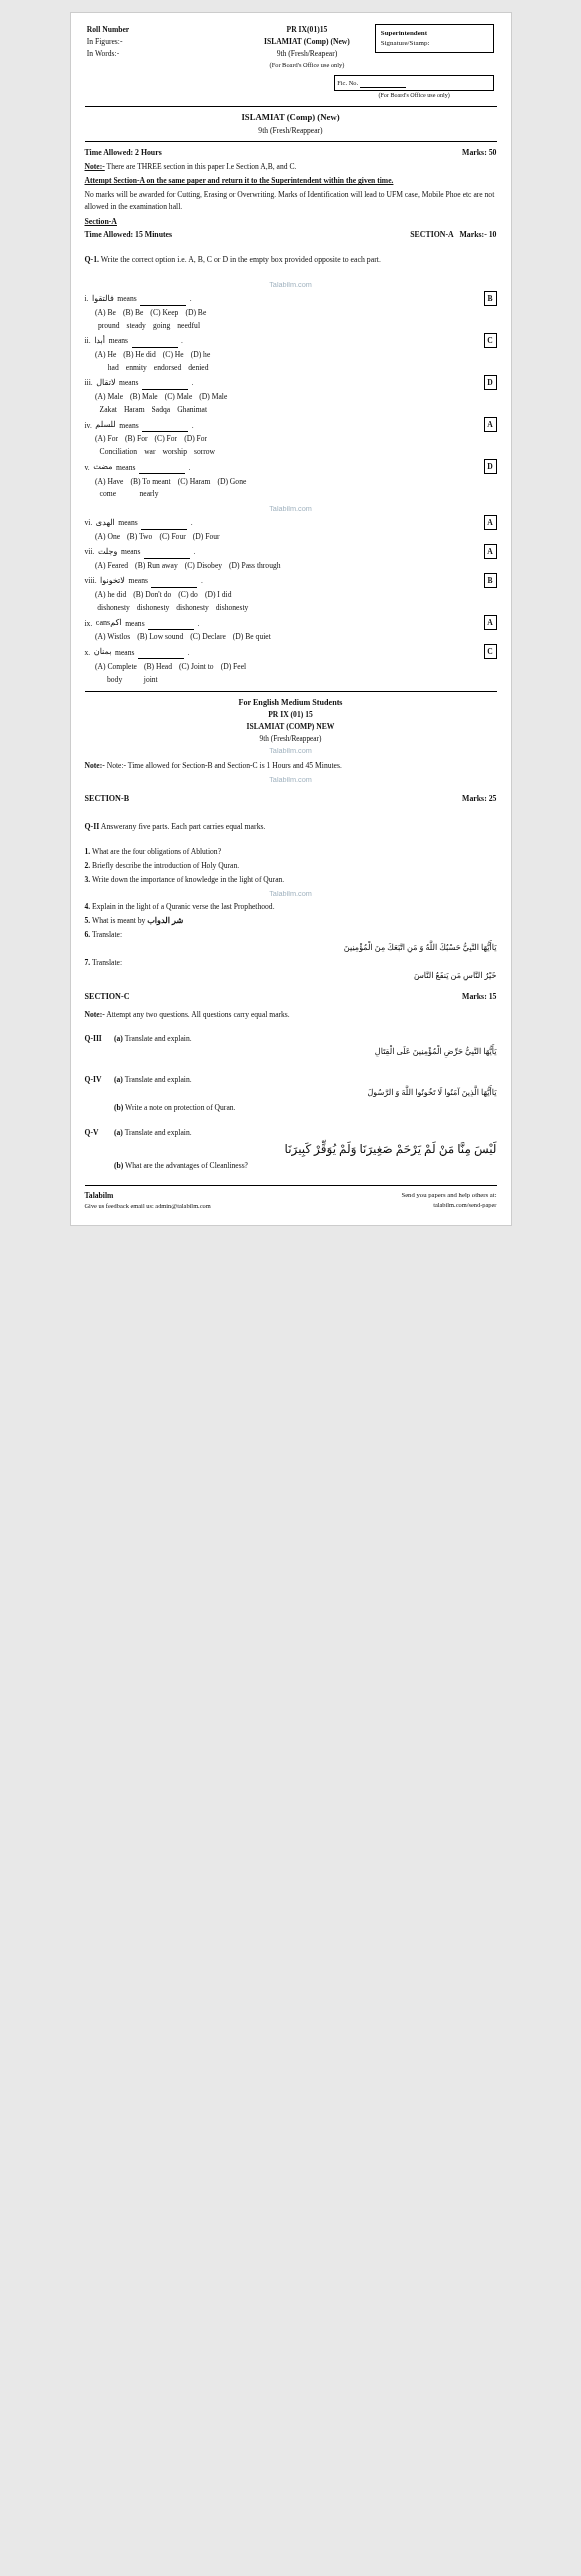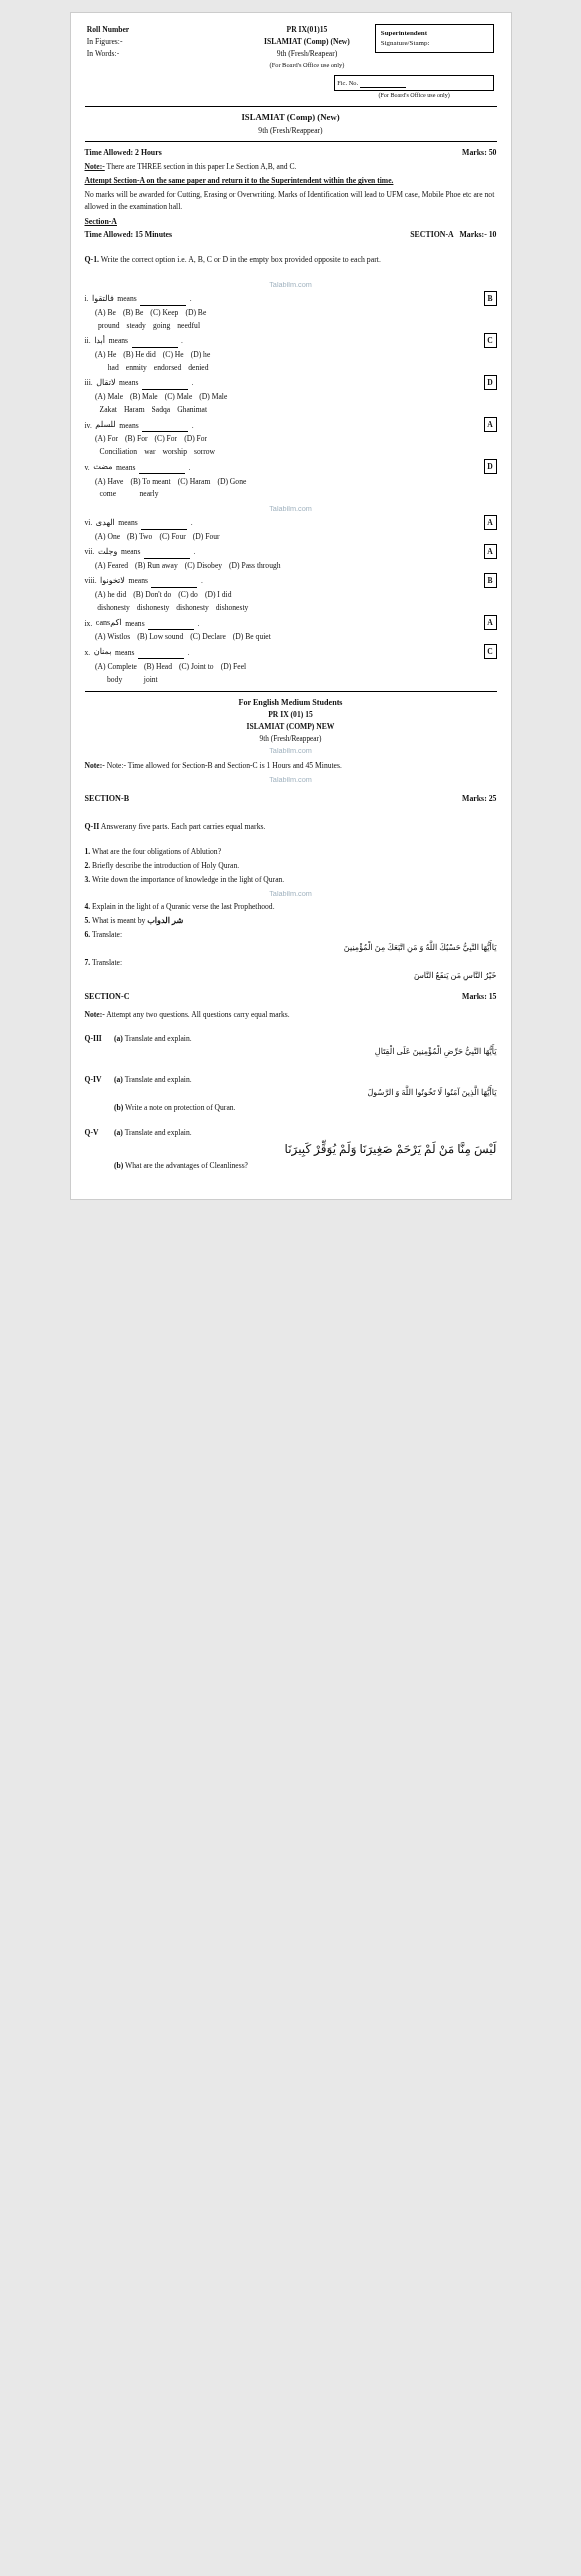--- a/index.html
+++ b/index.html
@@ -549,15 +549,27 @@
           <span class="bold">(a)</span> <span>Translate and explain.</span>
           <div class="arabic" style="font-size:12px; margin-top:1.2px;">لَيْسَ مِنَّا مَنْ لَمْ يَرْحَمْ صَغِيرَنَا وَلَمْ يُوَقِّرْ كَبِيرَنَا</div>
         </div>
         <div>
           <span class="bold">(b)</span> <span>What are the advantages of Cleanliness?</span>
         </div>
       </div>
     </div>
   </div>
 
+  <div class="footer-bar">
+    <div>
+      <div class="footer-logo">Talabilm</div>
+      <div class="footer-email">
+        Give us feedback email us: <span>admin@talabilm.com</span>
+      </div>
+    </div>
+    <div style="text-align:right;">
+      <div>Send you papers and help others at:</div>
+      <div class="footer-website">talabilm.com/send-paper</div>
+    </div>
+  </div>
 
 </div>
 
 
 </body></html>

